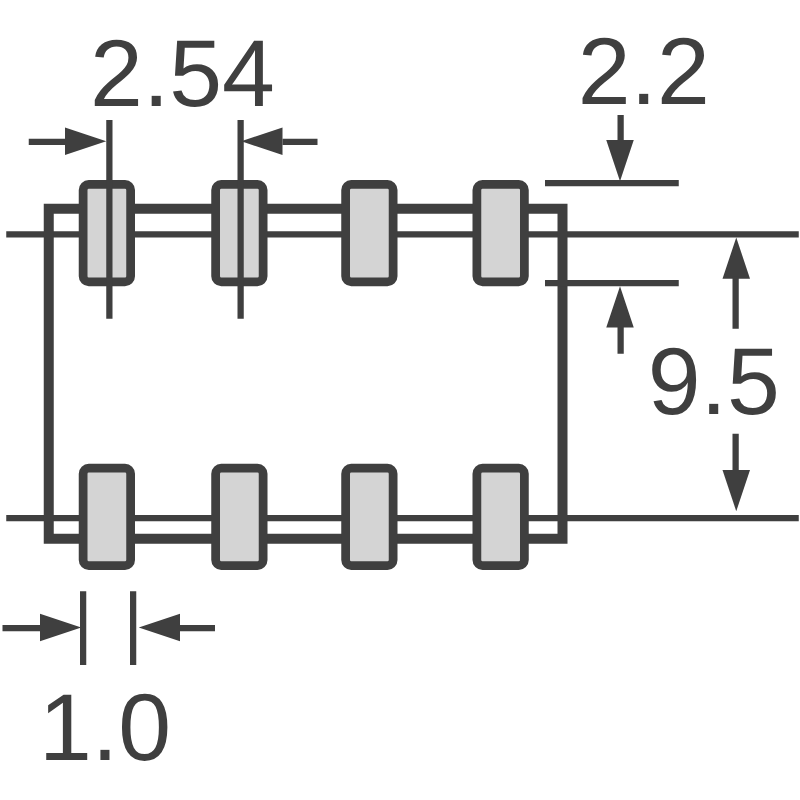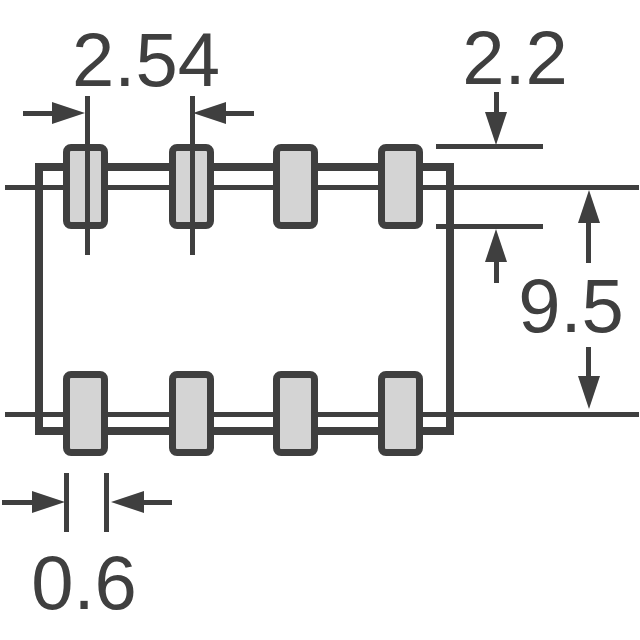--- a/index.html
+++ b/index.html
@@ -107,15 +107,15 @@
   <div class="abs dimline" style="left:586px; top:347px; width:5px; height:31px;"></div>
   <div class="abs tri tri-down" style="left:578px; top:376px;"></div>
   <div class="dim-label label-row-spacing">9.5</div>
 
   <div class="abs dimline" style="left:64px; top:473px; width:5px; height:59px;"></div>
   <div class="abs dimline" style="left:104px; top:473px; width:5px; height:59px;"></div>
   <div class="abs dimline" style="left:2px; top:500px; width:30px; height:5px;"></div>
   <div class="abs tri tri-right" style="left:32px; top:491px;"></div>
   <div class="abs tri tri-left" style="left:111px; top:491px;"></div>
   <div class="abs dimline" style="left:144px; top:500px; width:28px; height:5px;"></div>
-  <div class="dim-label label-pad-width">0.6</div>
+  <div class="dim-label label-pad-width">1.0</div>
 
 </div>
 
 </body></html>

